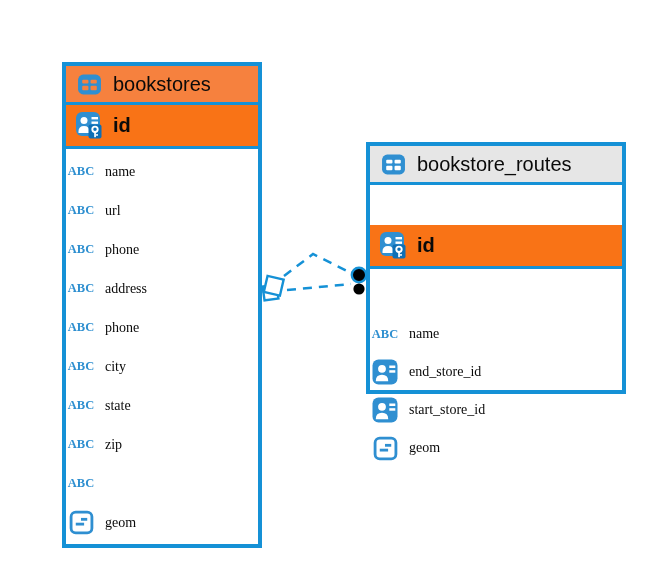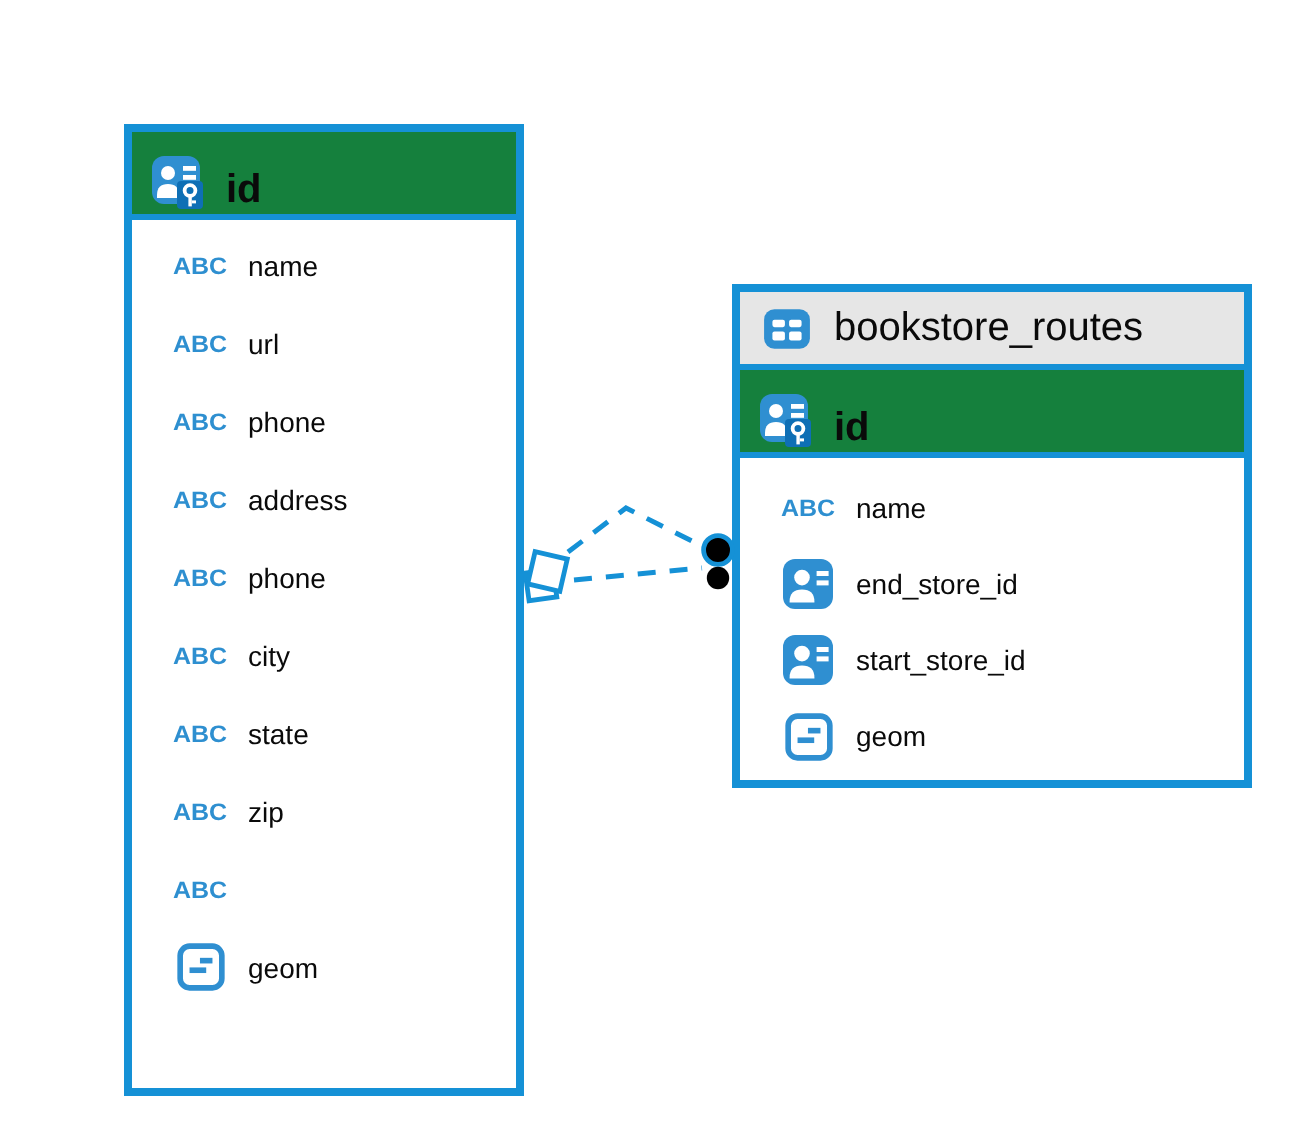--- a/index.html
+++ b/index.html
@@ -13,57 +13,58 @@
     overflow: hidden;
   }
   .erd-table {
     position: absolute;
     background: #ffffff;
     border: 4px solid #1591D6;
     display: flex;
     flex-direction: column;
   }
   .erd-table.bookstores { left: 62px; top: 62px; width: 200px; height: 486px; }
-  .erd-table.routes     { left: 366px; top: 142px; width: 260px; height: 252px; }
+  .erd-table.routes     { left: 366px; top: 142px; width: 260px; height: 252px; gap: 40px; }
 
   .thead {
     display: flex;
     align-items: center;
     gap: 9px;
     padding-left: 8px;
     height: 39px;
     flex: 0 0 39px;
     border-bottom: 3px solid #1591D6;
   }
   .thead.orange { background: #F6813E; --cell: #F6813E; }
   .thead.gray   { background: #E6E6E6; --cell: #ffffff; }
   .thead .title { font-size: 20px; color: #0a0a0a; }
 
   .keyrow {
     display: flex;
-    align-items: flex-end;
+    align-items: center;
     gap: 9px;
     padding-left: 8px;
     height: 44px;
     flex: 0 0 44px;
     border-bottom: 3px solid #1591D6;
-    background: #15803d;
+    background: #f97316;
   }
   .colname { font-size: 14px; color: #0a0a0a; white-space: nowrap; }
   .colname.bold { font-weight: 700; font-size: 20px; }
 
   .fields { display: flex; flex-direction: column; padding-top: 3px; }
   .routes .fields { padding-top: 6px; }
   .frow {
     display: flex;
     align-items: center;
     gap: 9px;
-    padding-left: 19px;
+    padding-left: 0;
     height: 39px;
     flex: 0 0 39px;
+    font-family: Liberation Serif, serif;
   }
   .routes .frow { height: 38px; flex: 0 0 38px; }
 
   .iconbox {
     width: 30px;
     flex: 0 0 30px;
     display: flex;
     align-items: center;
     justify-content: center;
   }
@@ -112,20 +113,28 @@
       <rect x="2" y="2" width="20" height="20" rx="4.5" fill="#ffffff" stroke="#2F8FD1" stroke-width="2.7"></rect>
       <rect x="11.5" y="7.6" width="6" height="2.7" fill="#2F8FD1"></rect>
       <rect x="6.5" y="12.2" width="8" height="2.7" fill="#2F8FD1"></rect>
     </symbol>
   </defs>
 </svg>
 
 <div class="canvas">
 
   <div class="erd-table bookstores">
+    <div class="thead orange">
+      <span class="iconbox">
+          <svg class="ic" width="25" height="25">
+            <use href="#sym-table"></use>
+          </svg>
+        </span>
+      <span class="title">bookstores</span>
+    </div>
     <div class="keyrow">
       <span class="iconbox">
           <svg class="ic" width="28" height="30">
             <use href="#sym-pk"></use>
           </svg>
         </span>
       <span class="colname bold">id</span>
     </div>
     <div class="fields">
       <div class="frow">

